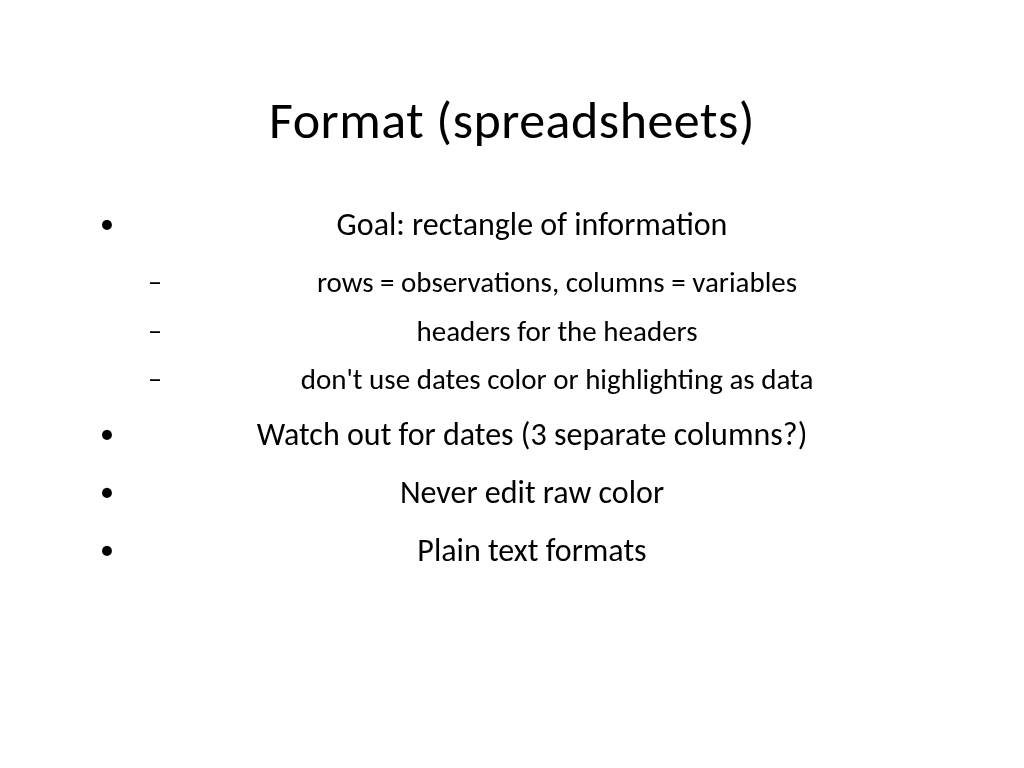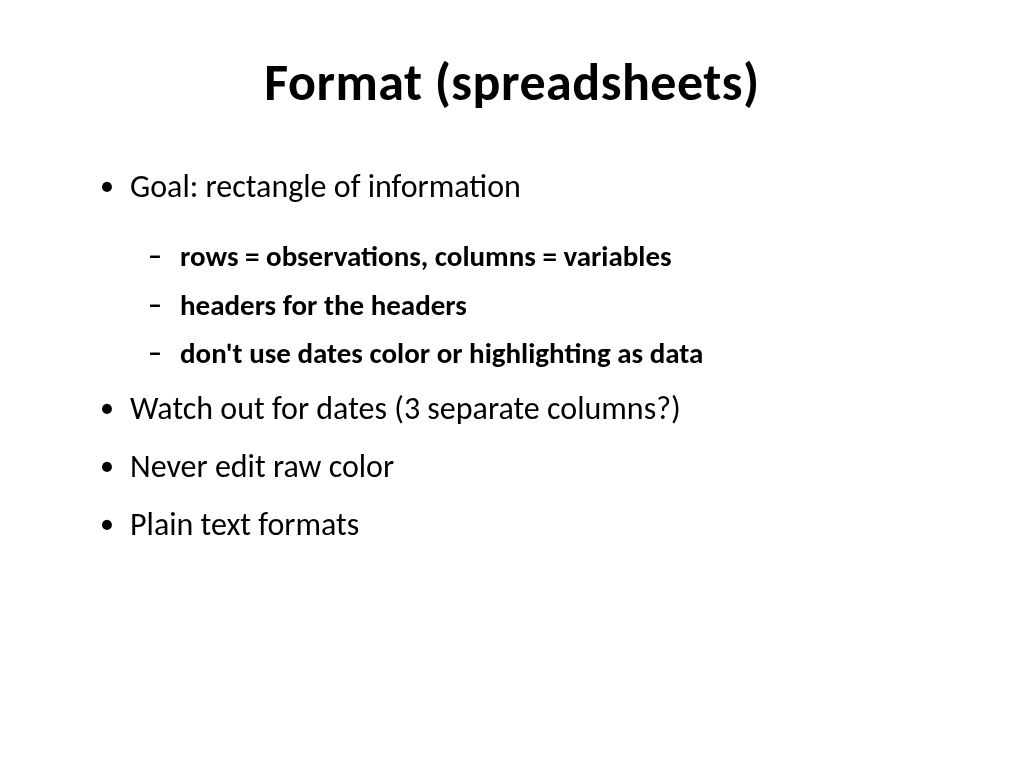--- a/index.html
+++ b/index.html
@@ -11,51 +11,52 @@
       width: 1024px;
       height: 768px;
       background: #ffffff;
       font-family: Calibri, "Segoe UI", Arial, sans-serif;
       color: #000000;
       padding: 50px 90px 50px 90px;
       overflow: hidden;
     }
     .slide-title {
       font-size: 52px;
-      font-weight: 700;
+      font-weight: 400;
       text-align: center;
       margin-bottom: 48px;
       letter-spacing: 0.5px;
+      margin-top: 38px;
     }
     .content {
       font-size: 32px;
       line-height: 1.55;
     }
     ul.level1 {
       list-style: none;
       padding-left: 0;
     }
     ul.level1 > li {
       position: relative;
       padding-left: 40px;
       margin-bottom: 8px;
+      text-align: center;
     }
     ul.level1 > li::before {
       content: "•";
       position: absolute;
       left: 10px;
       top: 0;
       font-size: 28px;
       line-height: 1.7;
     }
     ul.level2 {
       list-style: none;
       padding-left: 0;
-      margin-top: 22px;
-      font-weight: bold;
+      margin-top: 10px;
     }
     ul.level2 > li {
       position: relative;
       padding-left: 50px;
       margin-bottom: 4px;
       font-size: 29px;
     }
     ul.level2 > li::before {
       content: "–";
       position: absolute;

